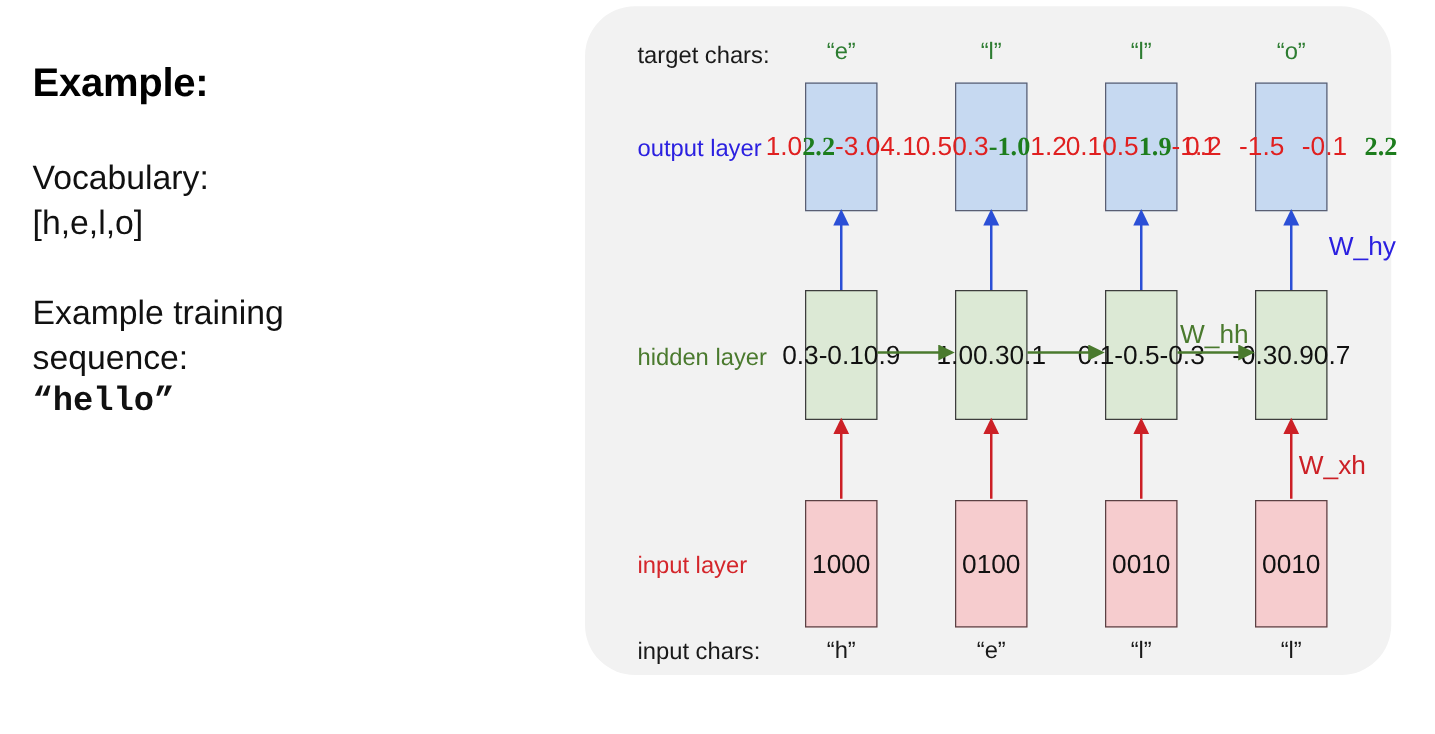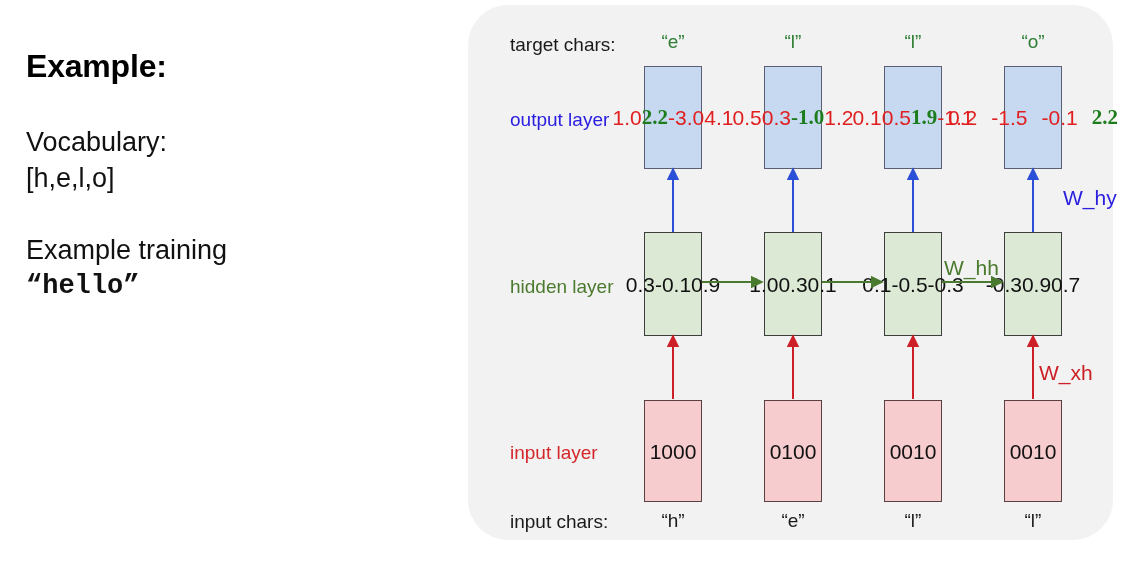--- a/index.html
+++ b/index.html
@@ -130,20 +130,21 @@
 </head>
 <body>
 
 <div id="left-text">
   <div class="heading-line">Example:</div>
   <div class="gap-big"></div>
   <div class="para">Vocabulary:</div>
   <div class="para">[h,e,l,o]</div>
   <div class="gap-mid"></div>
   <div class="para">Example training</div>
+  <div class="para">sequence:</div>
   <div class="para bold">“hello”</div>
 </div>
 
 <div id="diagram-panel">
 
   <div class="row-label" id="label-target-chars" style="left:42px; top:29px; width:145px;">target chars:</div>
 
   <div class="row-label" id="label-output-layer" style="left:42px; top:104px; width:145px;">output layer</div>
 
   <div class="row-label" id="label-hidden-layer" style="left:42px; top:271px; width:145px;">hidden layer</div>

